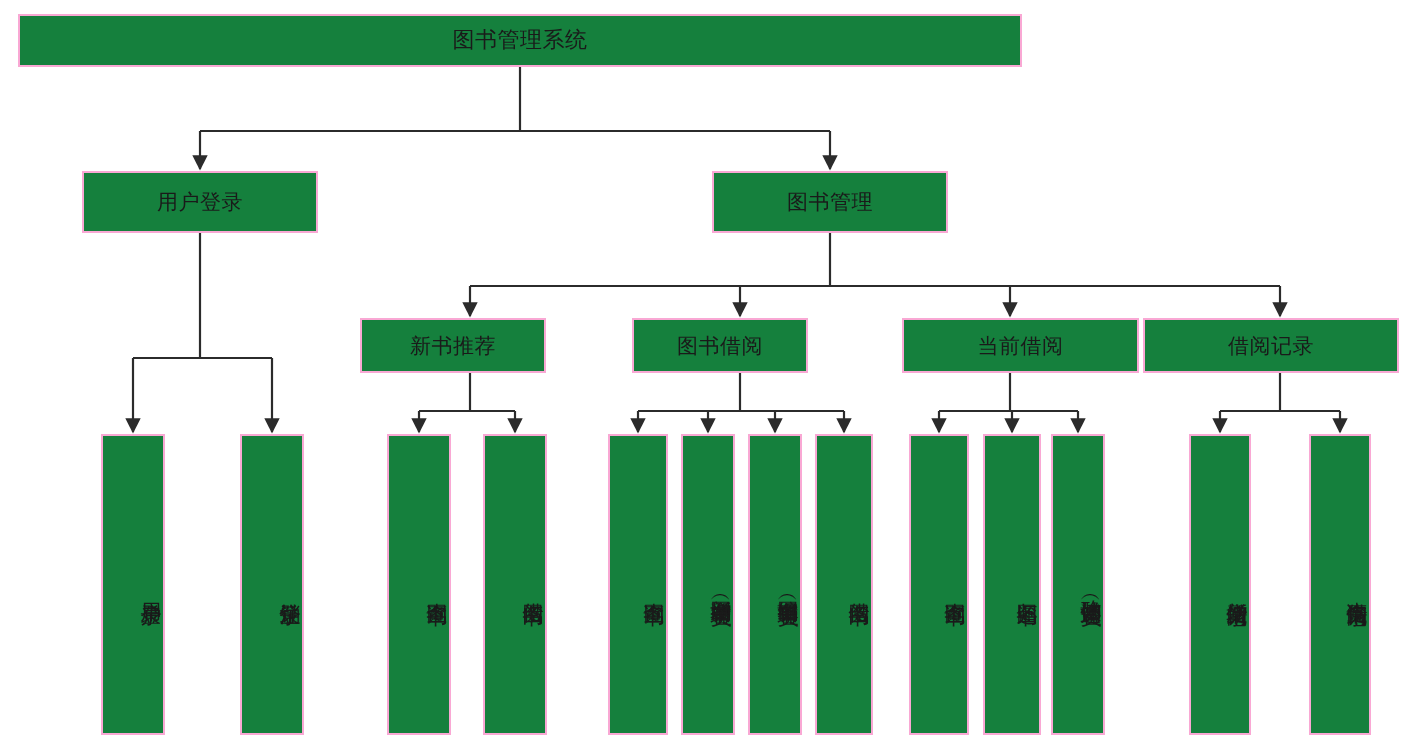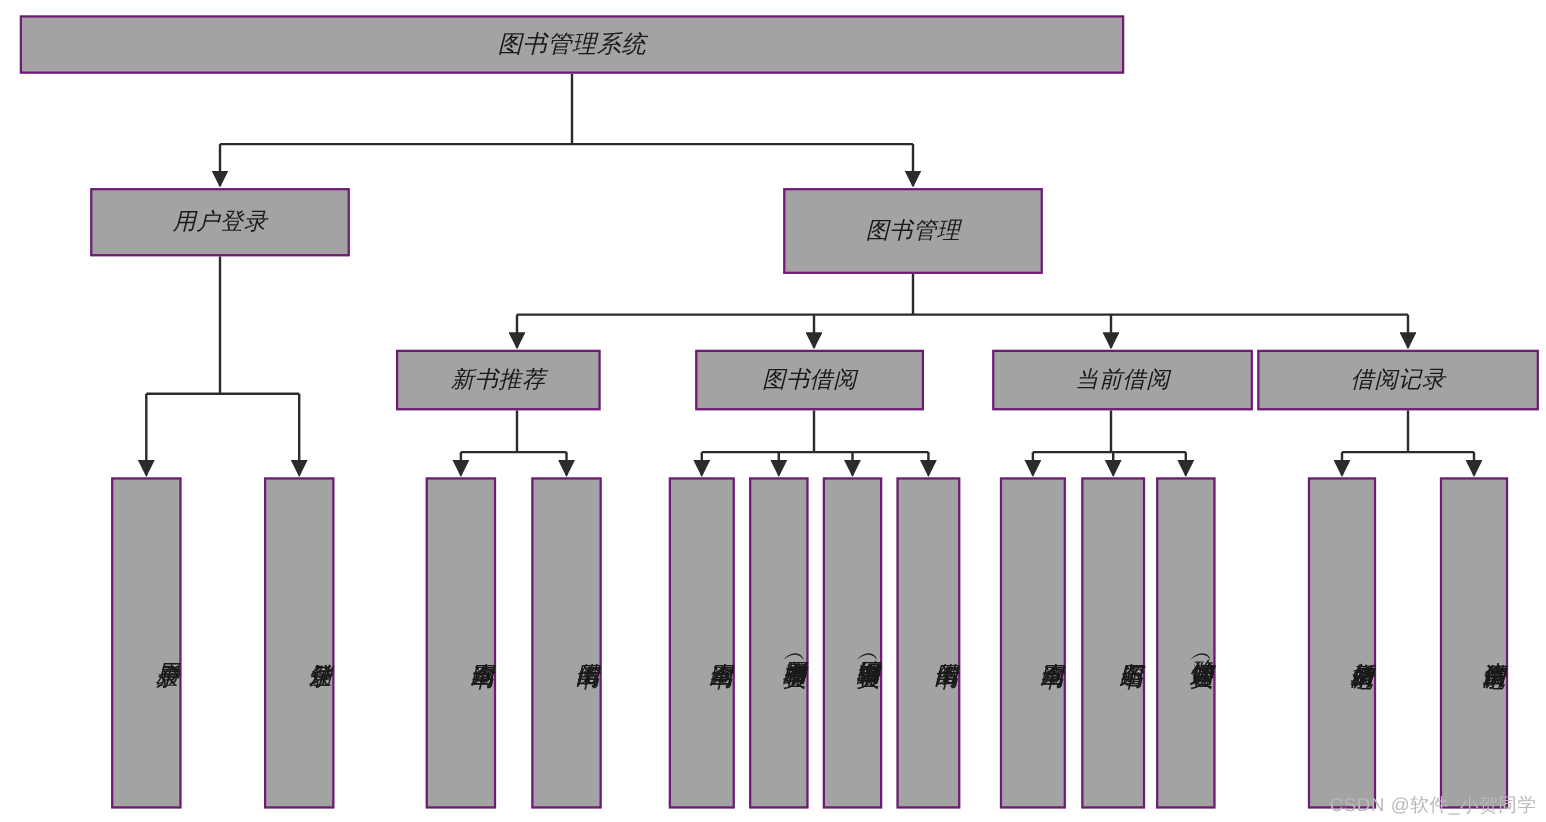--- a/index.html
+++ b/index.html
@@ -22,27 +22,26 @@
     position: absolute;
     left: 0;
     top: 0;
     width: 1405px;
     height: 747px;
     pointer-events: none;
   }
   .node {
     position: absolute;
     box-sizing: border-box;
-    border: 2px solid #701a75;
-    background: #a3a3a3;
+    border: 2px solid #f9a8d4;
+    background: #15803d;
     display: flex;
     align-items: center;
     justify-content: center;
     color: #1a1a1a;
-    font-style: italic;
   }
   .node.h {
     
     font-size: 21px;
     letter-spacing: 0.5px;
     line-height: 1.1;
     text-align: center;
   }
   .node.root {
     font-size: 22px;
@@ -118,27 +117,27 @@
       </g>
   </svg>
 
   <div id="nodes">
       <div class="node h root" style="left: 18px; top: 14px; width: 1004px; height: 53px;">
         <span>图书管理系统</span>
       </div>
       <div class="node h" style="left: 82px; top: 171px; width: 236px; height: 62px;">
         <span>用户登录</span>
       </div>
-      <div class="node h" style="left: 712px; top: 171px; width: 236px; height: 78px;">
+      <div class="node h" style="left: 712px; top: 171px; width: 236px; height: 62px;">
         <span>图书管理</span>
       </div>
       <div class="node h" style="left: 360px; top: 318px; width: 186px; height: 55px;">
         <span>新书推荐</span>
       </div>
-      <div class="node h" style="left: 632px; top: 318px; width: 208px; height: 55px; text-align: center;">
+      <div class="node h" style="left: 632px; top: 318px; width: 176px; height: 55px; text-align: center;">
         <span>图书借阅</span>
       </div>
       <div class="node h" style="left: 902px; top: 318px; width: 237px; height: 55px;">
         <span>当前借阅</span>
       </div>
       <div class="node h" style="left: 1107px; top: 318px; width: 256px; height: 55px; margin-left: 36px;">
         <span>借阅记录</span>
       </div>
       <div class="node v" style="left: 101px; top: 434px; width: 64px; height: 301px;">
         <span>用户登录</span>
@@ -174,14 +173,13 @@
         <span>确认归还（管理员）</span>
       </div>
       <div class="node v" style="left: 1189px; top: 434px; width: 62px; height: 301px;">
         <span>新增借阅记录</span>
       </div>
       <div class="node v" style="left: 1309px; top: 434px; width: 62px; height: 301px;">
         <span>查询借阅记录</span>
       </div>
     </div>
 
-  <div class="watermark">CSDN @软件_小贺同学</div>
 </div>
 
 </body></html>

